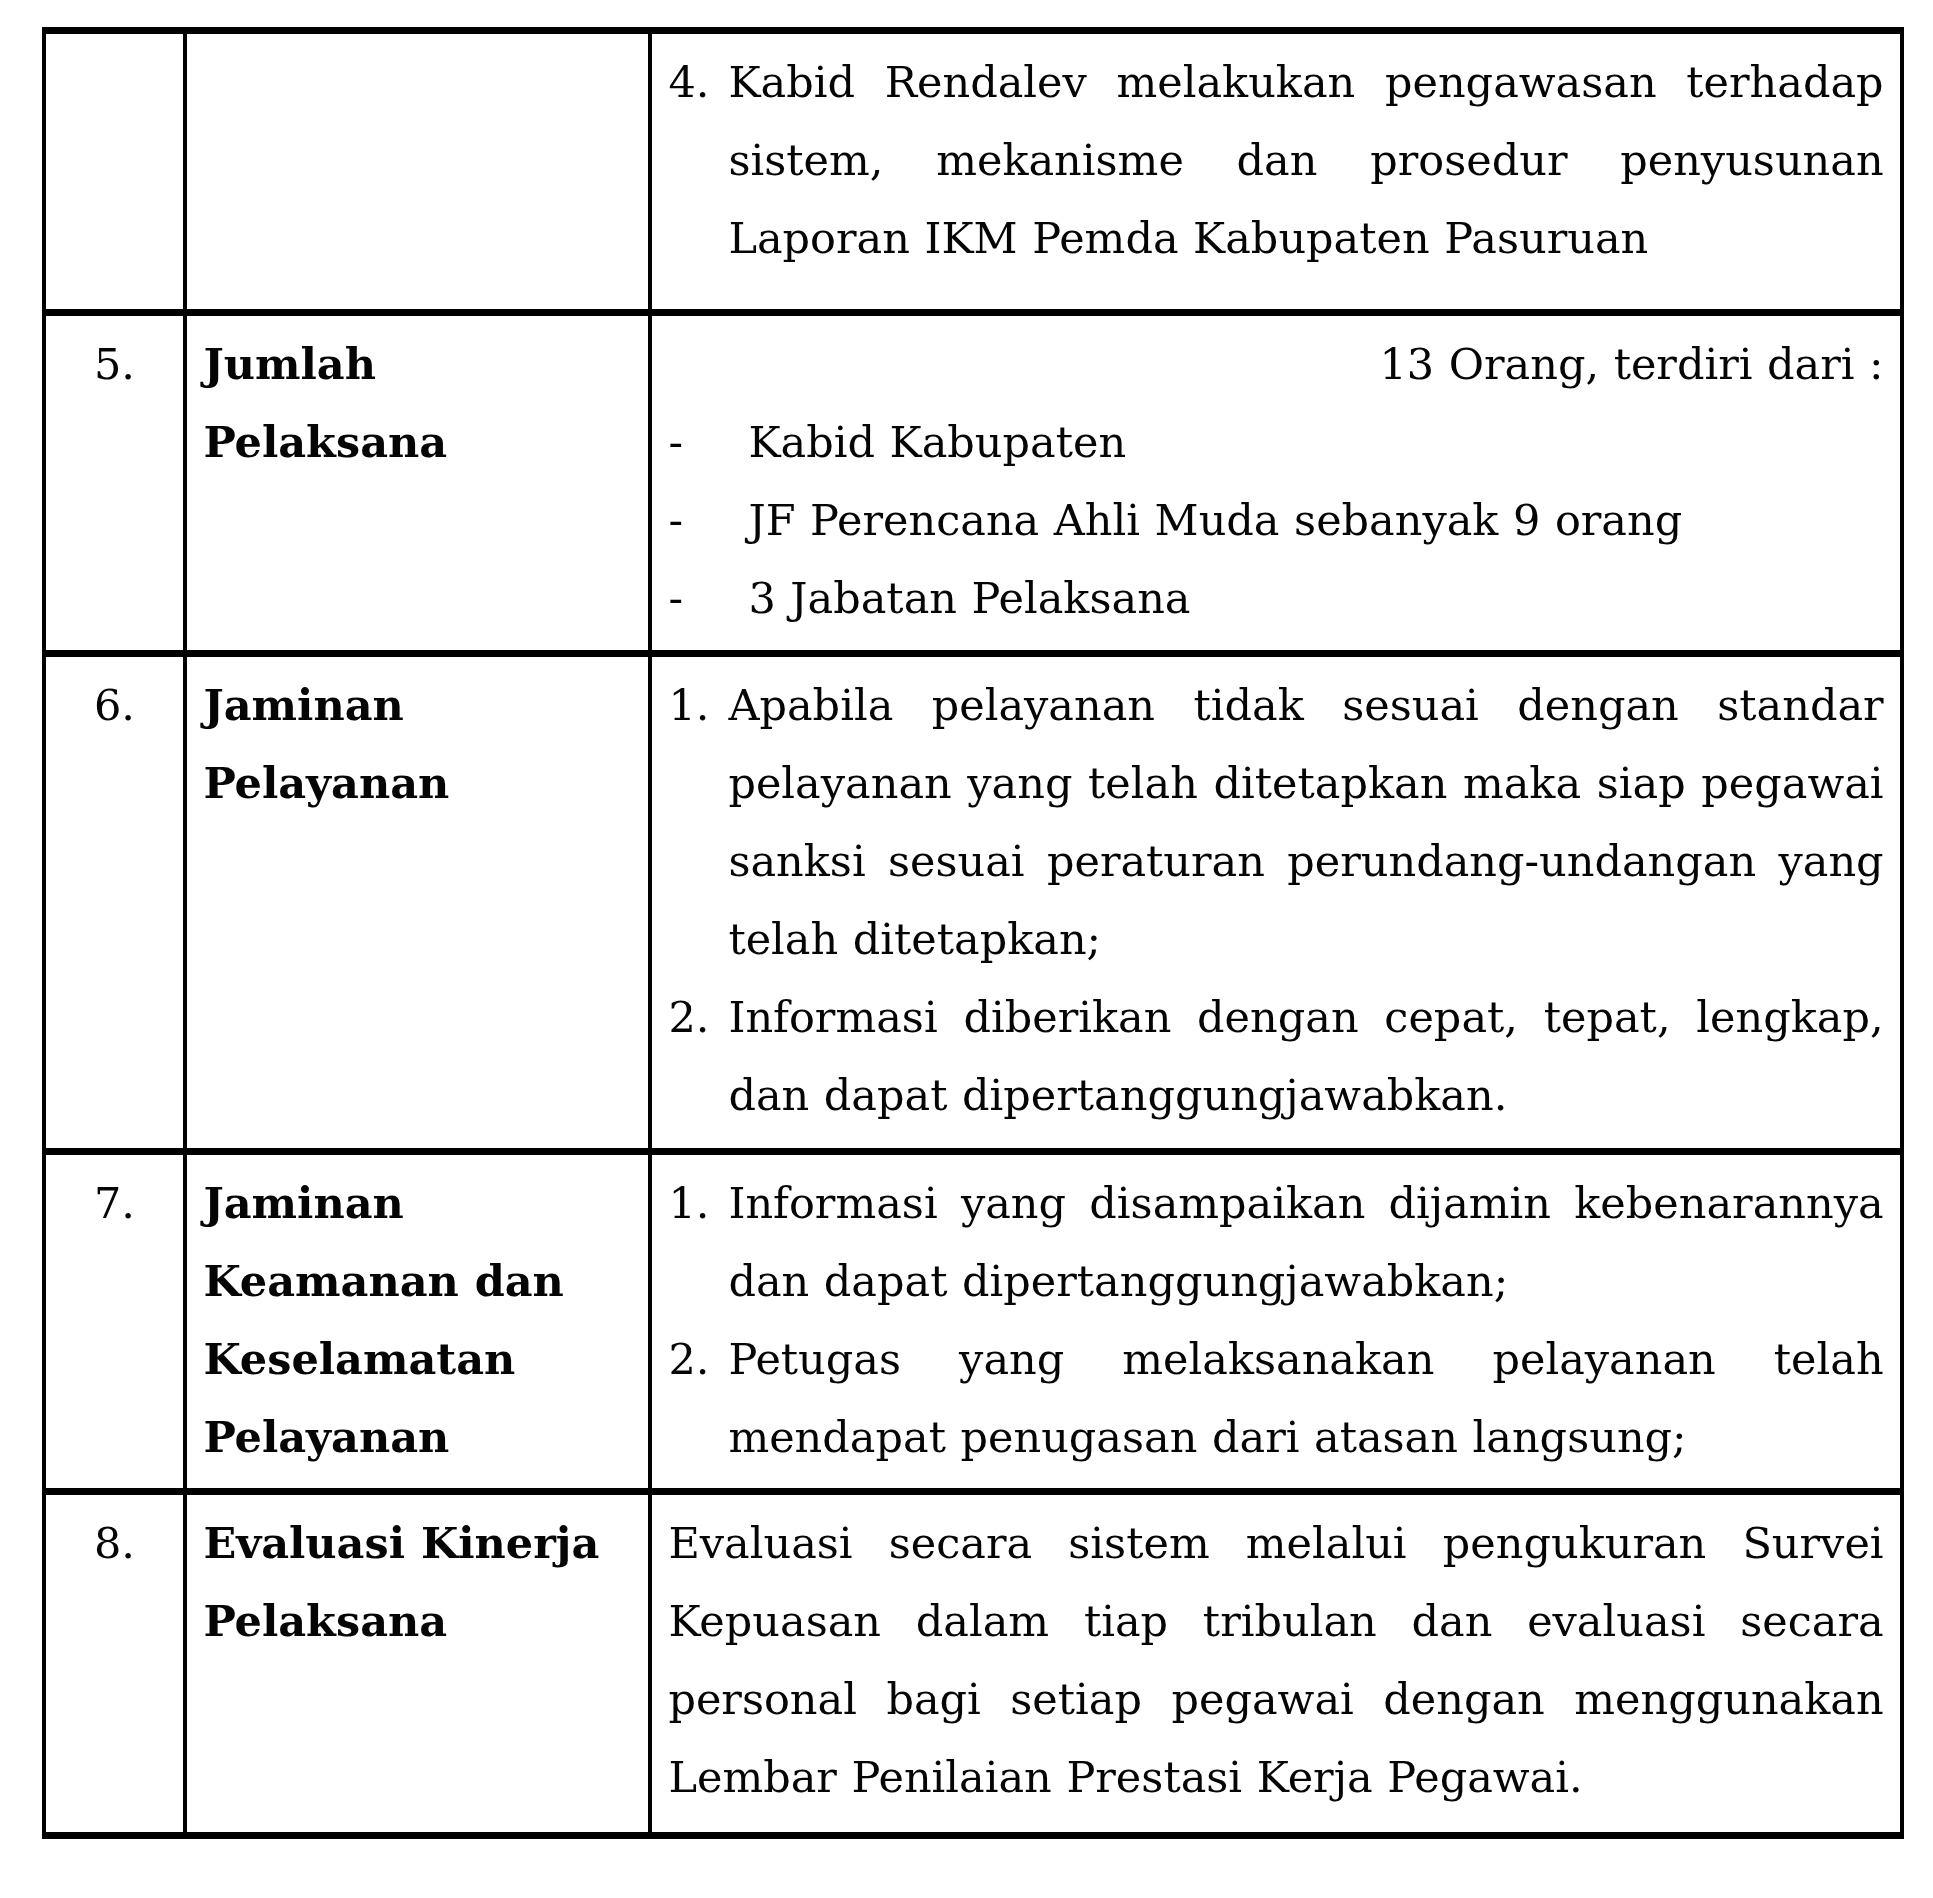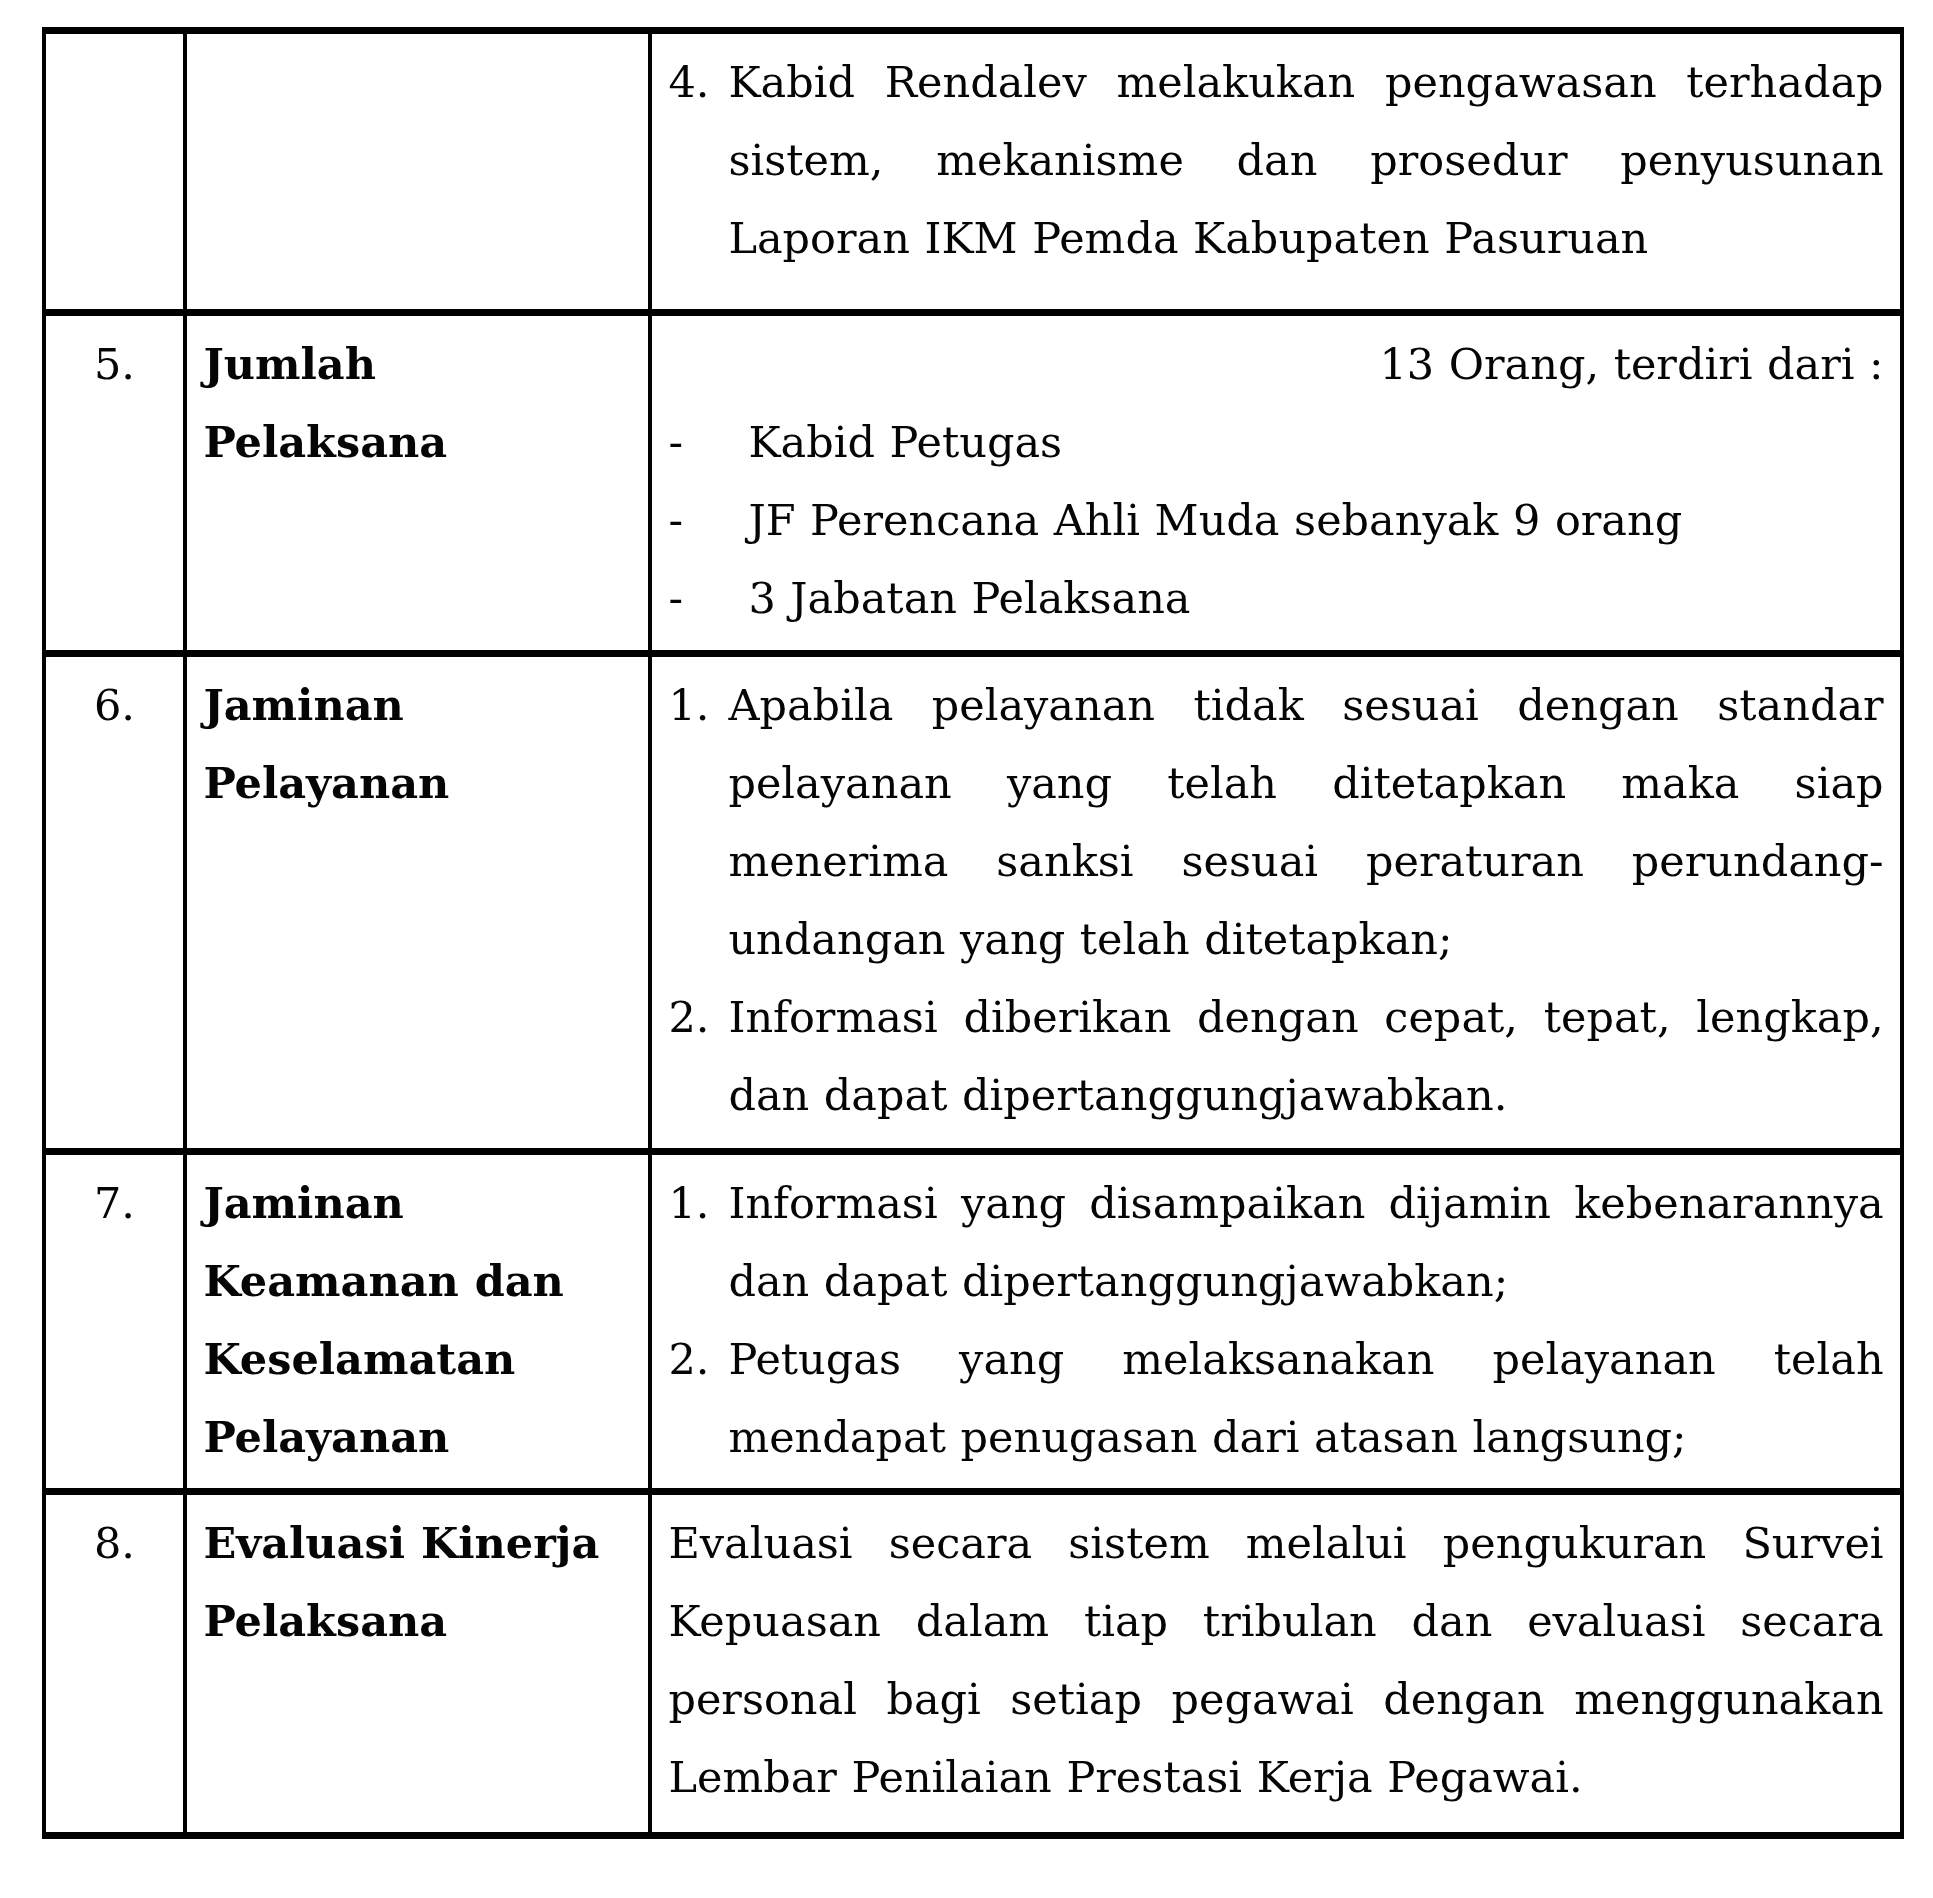--- a/index.html
+++ b/index.html
@@ -87,21 +87,21 @@
     </td>
     <td class="col-label">
       <span class="label-text">Jumlah
 Pelaksana</span>
     </td>
     <td class="col-content">
       <div>
               <div class="intro">13 Orang, terdiri dari :</div>
               <div class="item dash">
                 <span class="marker">-</span>
-                <span class="body">Kabid Petugas</span>
+                <span class="body">Kabid Kabupaten</span>
               </div>
               <div class="item dash">
                 <span class="marker">-</span>
                 <span class="body">JF Perencana Ahli Muda sebanyak 9 orang</span>
               </div>
               <div class="item dash">
                 <span class="marker">-</span>
                 <span class="body">3 Jabatan Pelaksana</span>
               </div>
             </div>
@@ -112,21 +112,21 @@
       <span>6.</span>
     </td>
     <td class="col-label">
       <span class="label-text">Jaminan
 Pelayanan</span>
     </td>
     <td class="col-content">
       <div>
               <div class="item num">
                 <span class="marker">1.</span>
-                <span class="body">Apabila pelayanan tidak sesuai dengan standar pelayanan yang telah ditetapkan maka siap menerima sanksi sesuai peraturan perundang-undangan yang telah ditetapkan;</span>
+                <span class="body">Apabila pelayanan tidak sesuai dengan standar pelayanan yang telah ditetapkan maka siap pegawai sanksi sesuai peraturan perundang-undangan yang telah ditetapkan;</span>
               </div>
               <div class="item num">
                 <span class="marker">2.</span>
                 <span class="body">Informasi diberikan dengan cepat, tepat, lengkap, dan dapat dipertanggungjawabkan.</span>
               </div>
             </div>
     </td>
   </tr>
         <tr>
     <td class="col-no">

